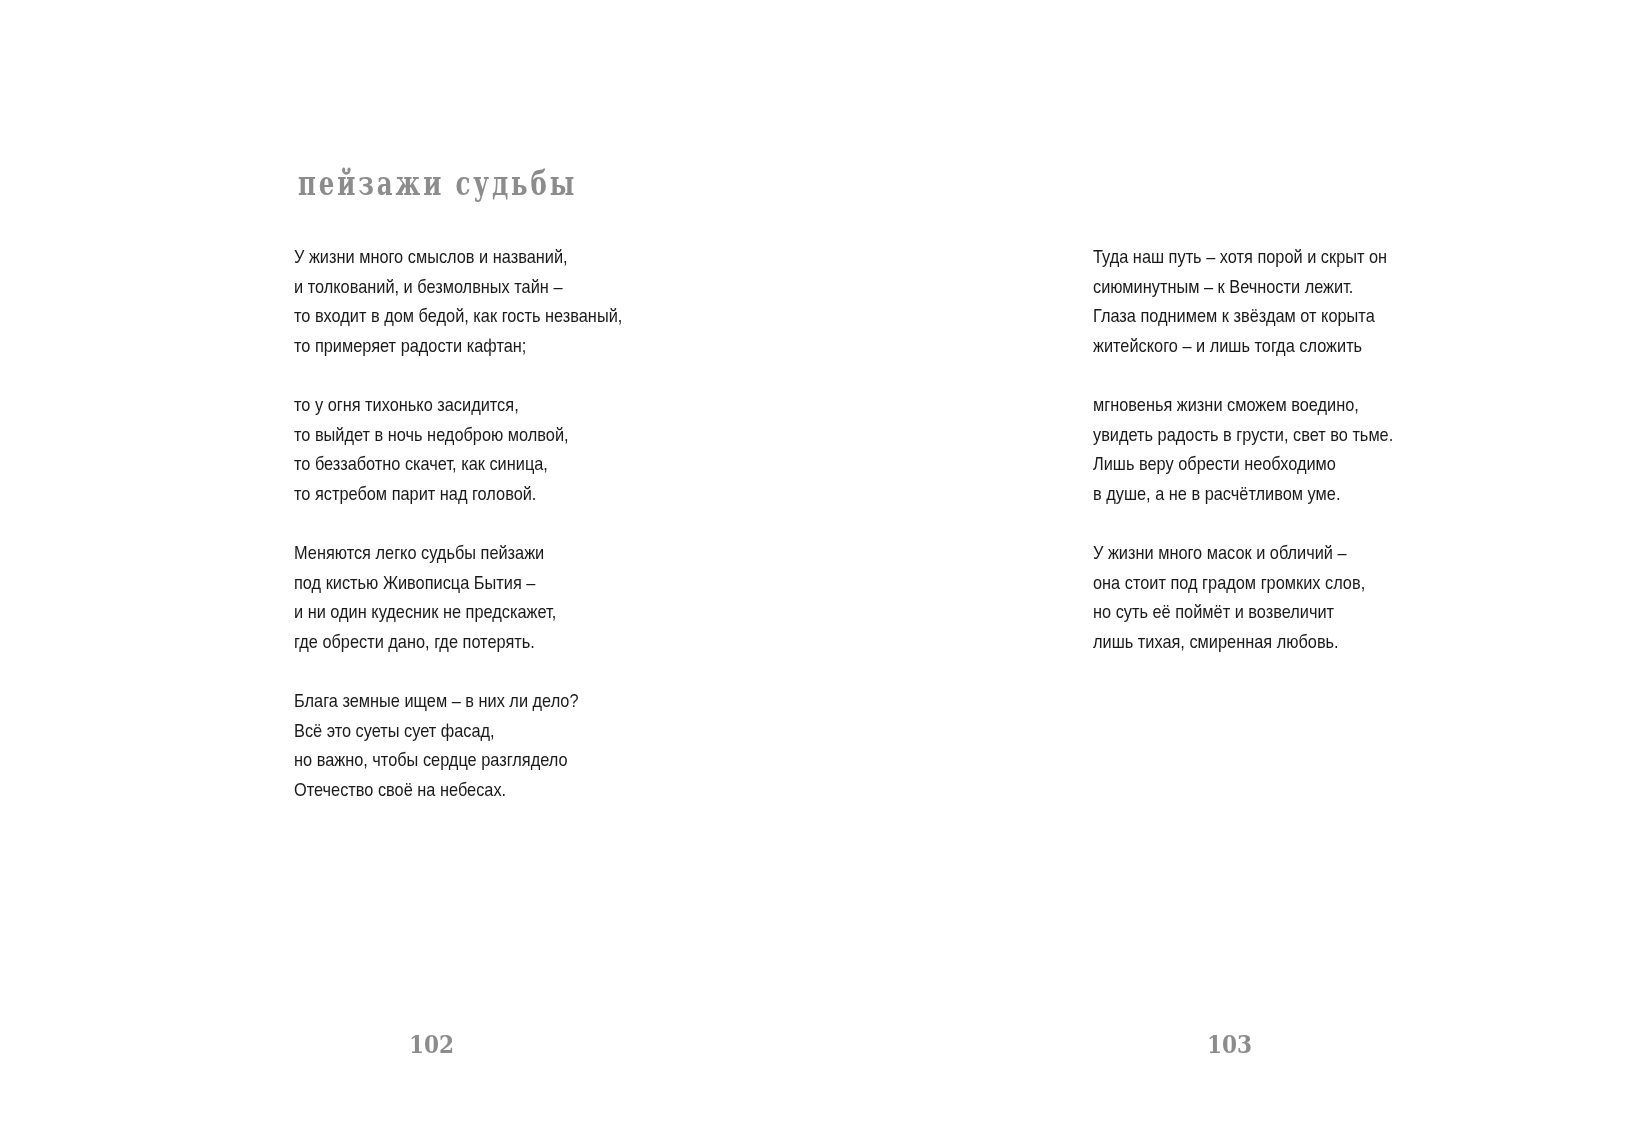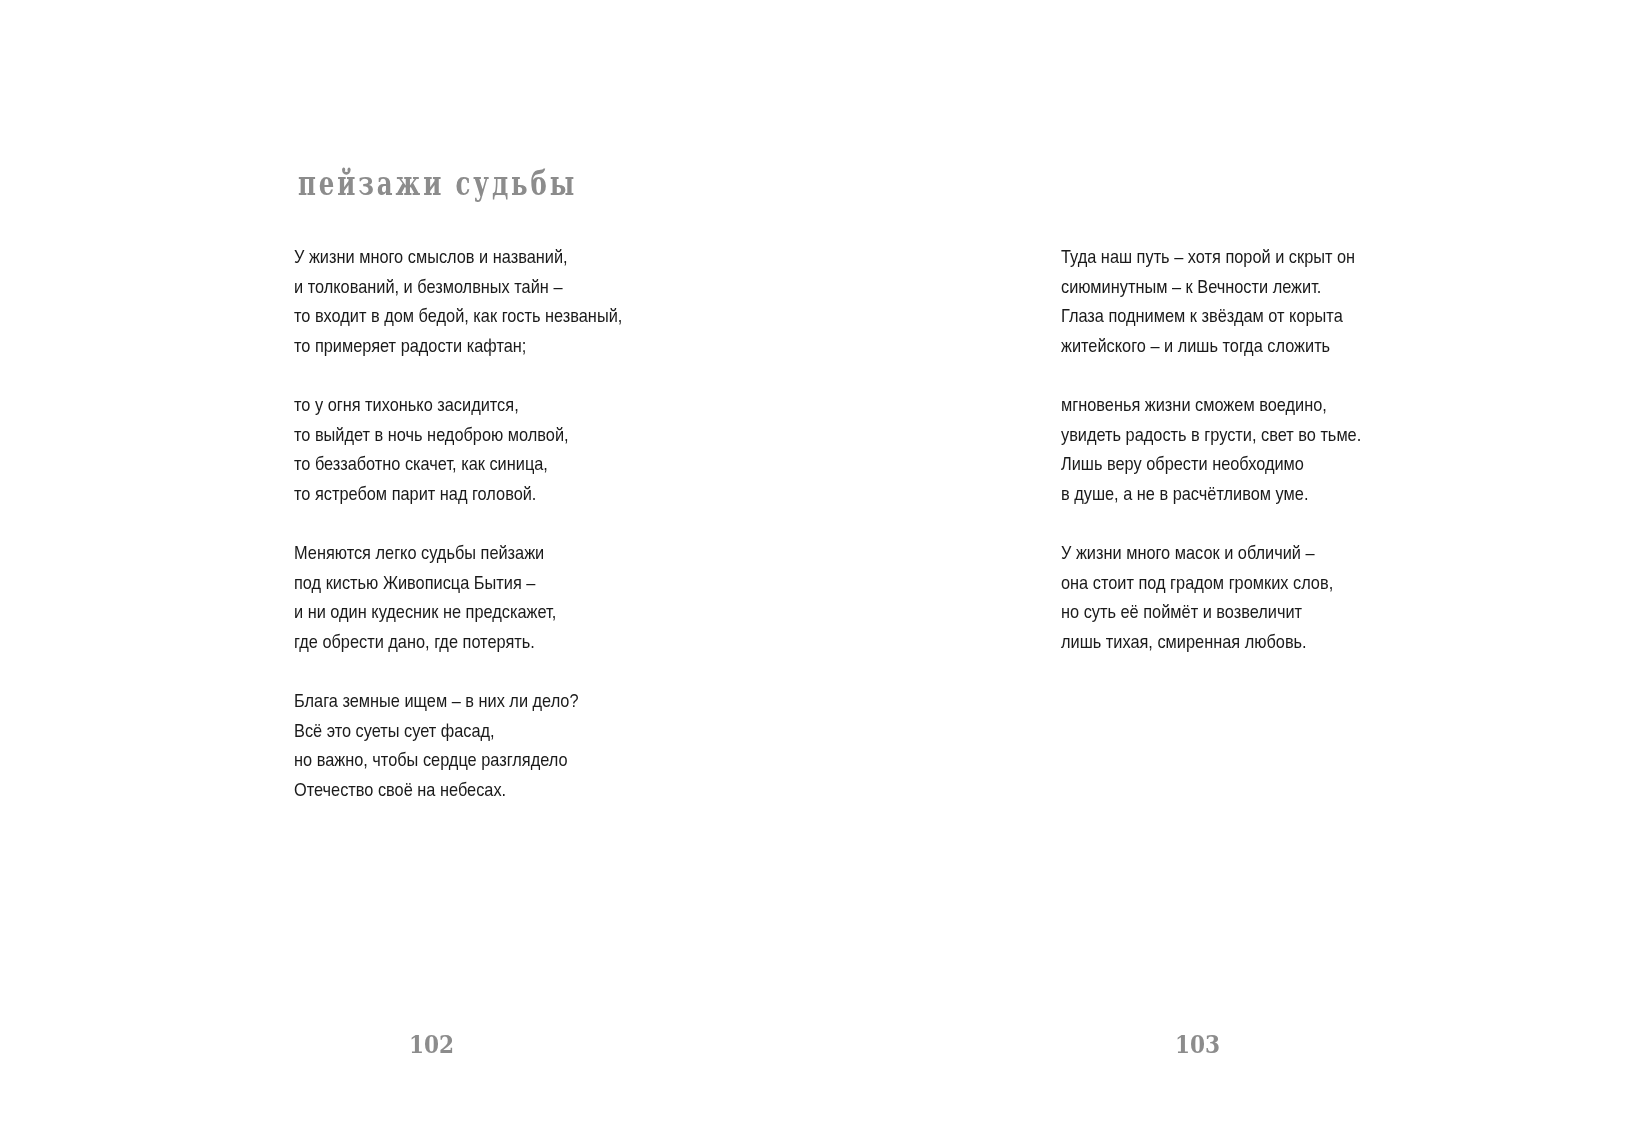--- a/index.html
+++ b/index.html
@@ -1,19 +1,19 @@
 <!DOCTYPE html>
 <html><head>
 <meta charset="utf-8">
 <style>
   html, body { margin: 0; padding: 0; background: #ffffff; }
   body { width: 1644px; height: 1134px; position: relative; overflow: hidden; }
   .page { position: absolute; top: 0; height: 868px; }
   .page-left { left: 0; width: 822px; }
-  .page-right { left: 790px; width: 822px; }
+  .page-right { left: 822px; width: 822px; }
   .title {
     position: absolute; left: 298px; top: 163px;
     font-family: "DejaVu Serif", serif; font-weight: bold;
     font-size: 34px; letter-spacing: 4px; color: #8c8c8c;
     transform: scaleX(0.72); transform-origin: left top;
     white-space: nowrap; line-height: 40px; text-transform: lowercase;
   }
   .poem {
     position: absolute;
     font-family: "Liberation Sans", sans-serif;

